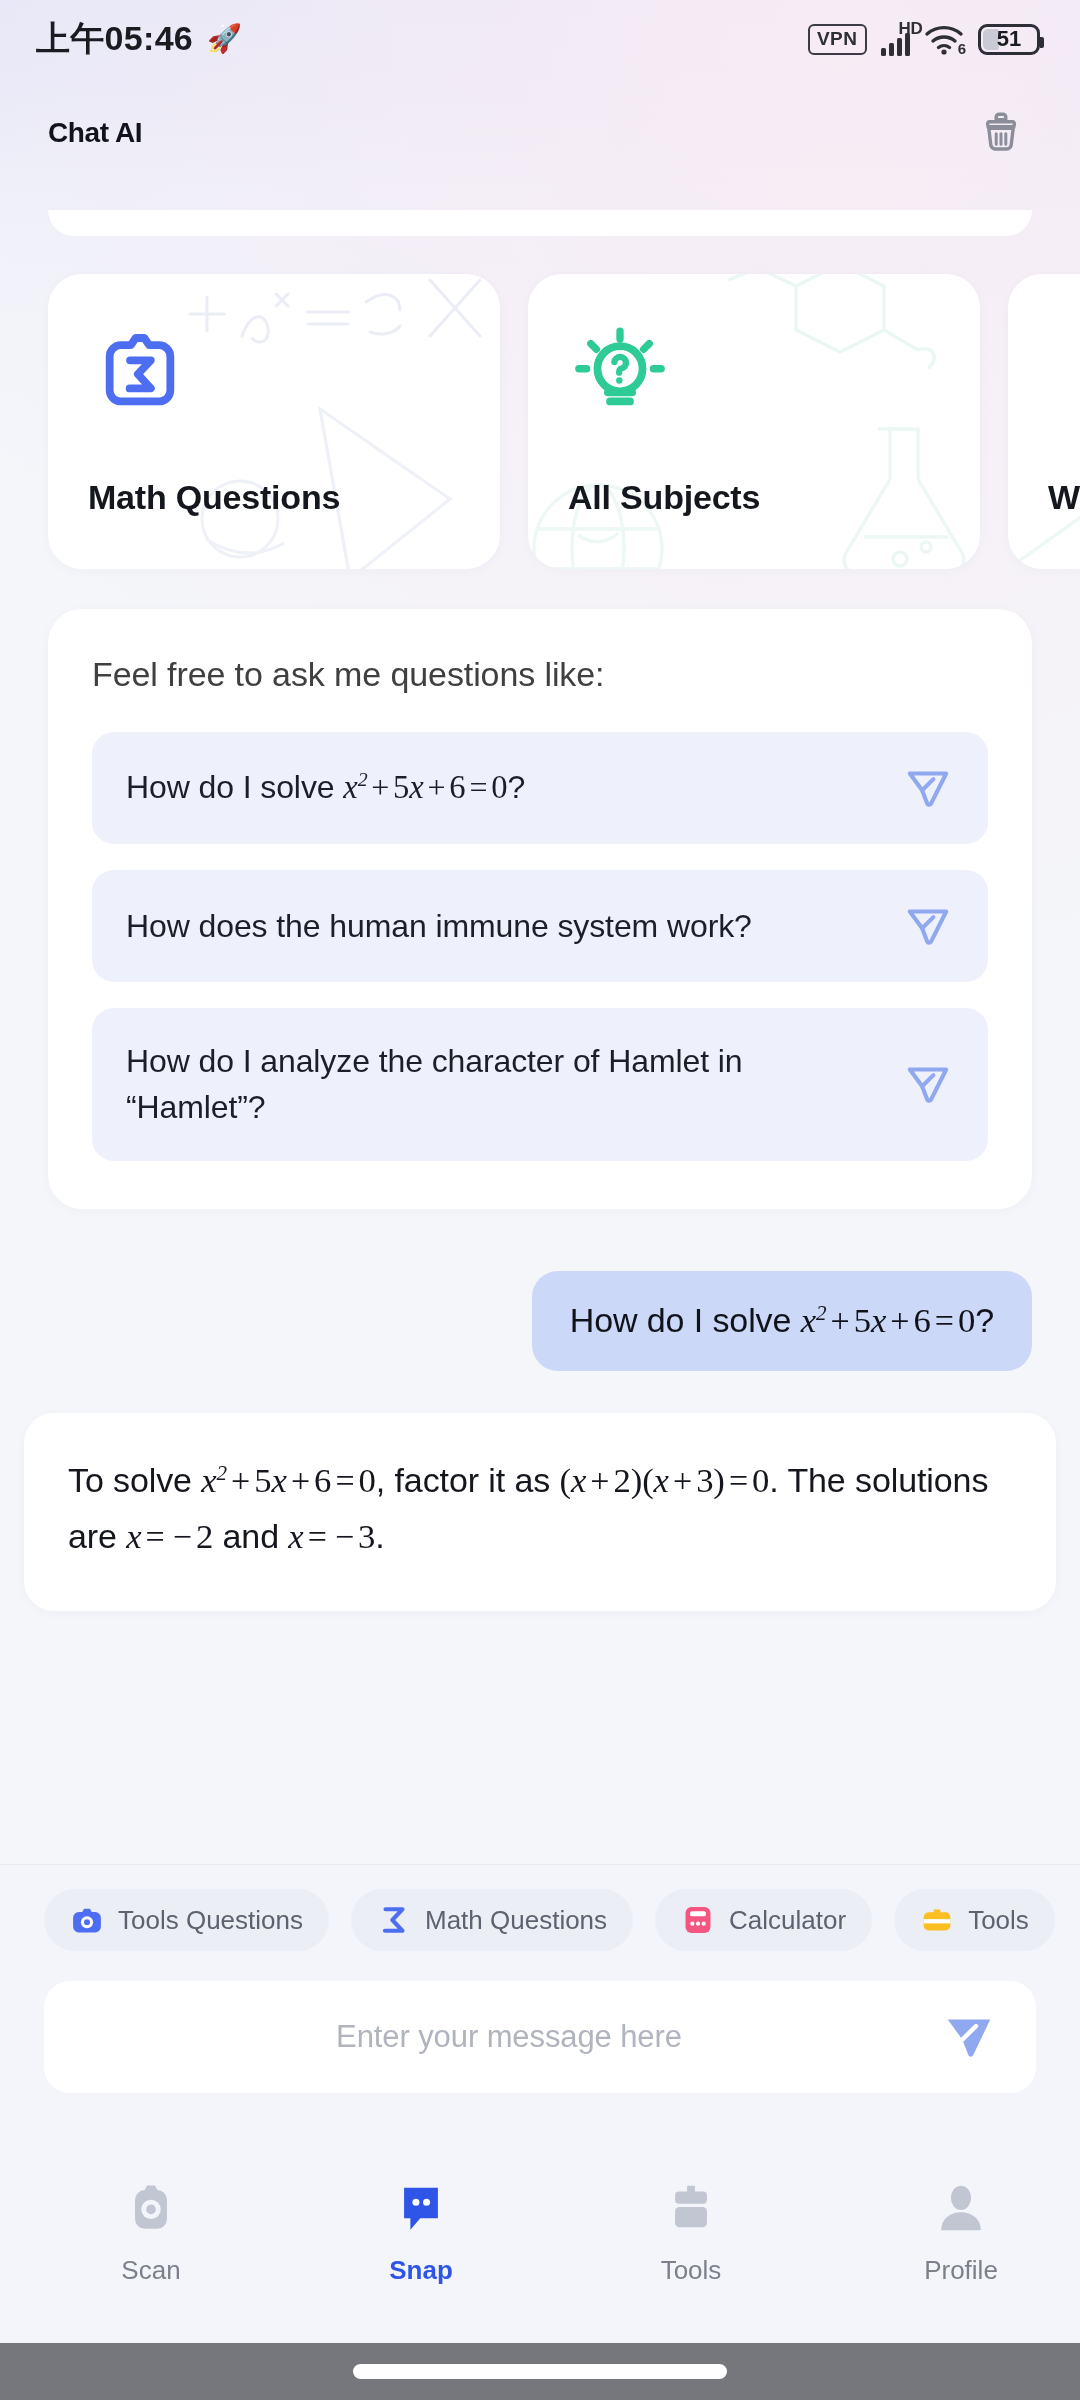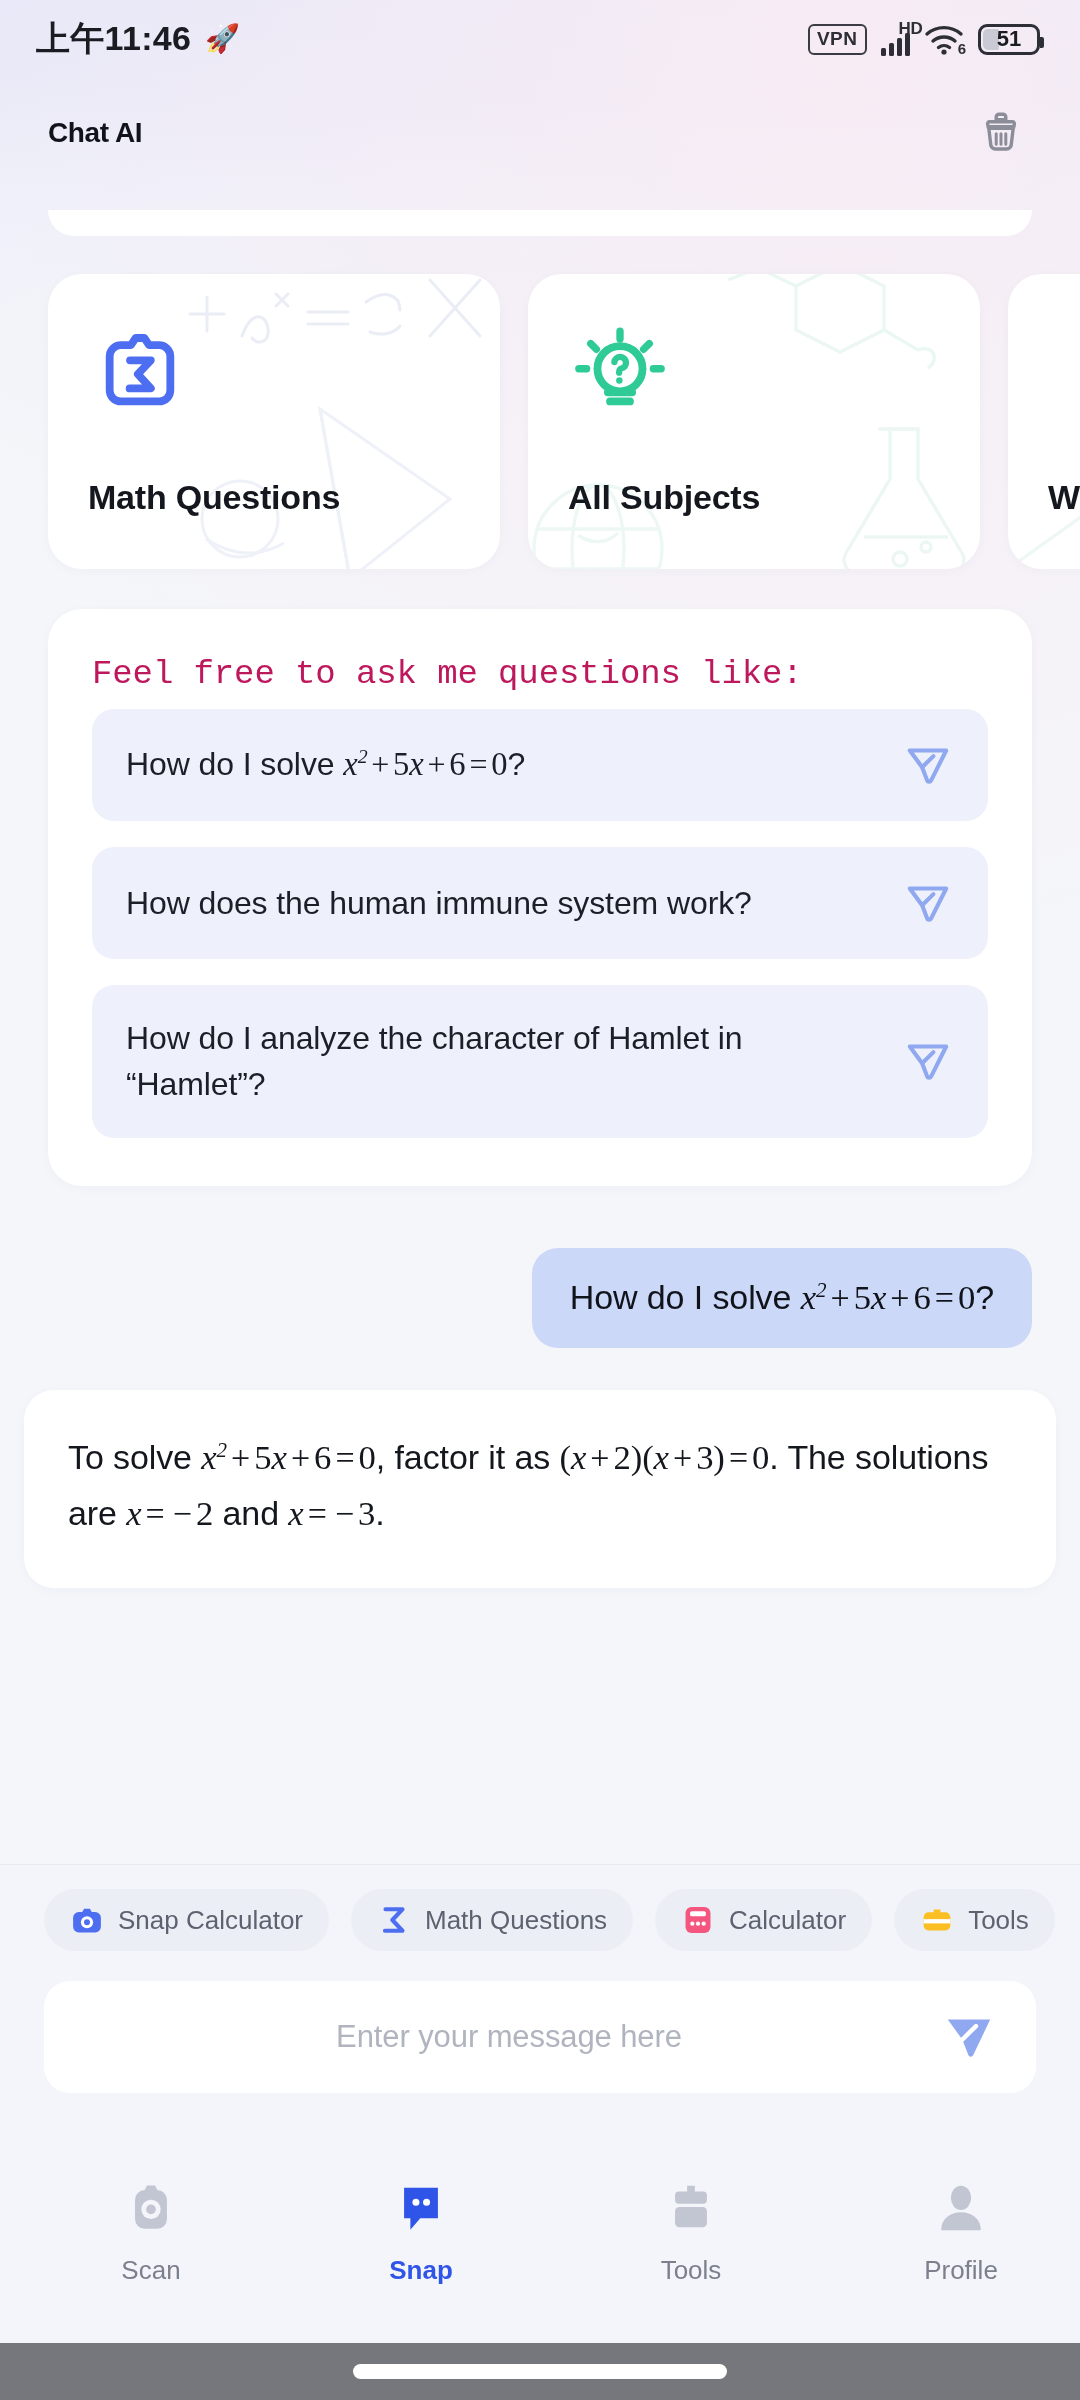--- a/index.html
+++ b/index.html
@@ -81,21 +81,21 @@
   .wm.sci { right:-20px; top:-46px; }
   .wm.sci2 { right:-40px; bottom:-60px; }
   .wm.sci3 { left:-60px; bottom:-70px; }
 
   
   .sugg-panel {
     margin:40px 48px 0; background:#fff; border-radius:34px;
     padding:46px 44px 48px;
     box-shadow:0 2px 10px rgba(90,95,140,0.045);
   }
-  .sugg-intro { font-size:34px; color:#be185d; margin-bottom:16px; letter-spacing:-.1px;font-family:Liberation Mono, monospace;}
+  .sugg-intro { font-size:34px; color:#404040; margin-bottom:38px; letter-spacing:-.1px;}
   .sugg-item {
     background:#eef1fc; border-radius:22px; padding:30px 34px;
     display:flex; align-items:center; gap:20px; margin-bottom:26px;
     min-height:112px;
   }
   .sugg-item:last-child { margin-bottom:0; }
   .sugg-text { flex:1; font-size:32px; color:#1c1f27; line-height:1.45; letter-spacing:-.1px; }
   .send-outline { flex:0 0 52px; width:52px; height:52px; }
 
   
@@ -154,21 +154,21 @@
     position:absolute; left:0; right:0; bottom:0; height:57px;
     background:#76777c; display:flex; align-items:center; justify-content:center;
   }
   .home-pill { width:374px; height:15px; background:#fff; border-radius:10px; }
 </style>
 </head>
 <body>
 
 <div class="statusbar">
   <div class="sb-left">
-    <span class="sb-time">上午11:46</span>
+    <span class="sb-time">上午05:46</span>
     <span class="rocket">🚀</span>
   </div>
   <div class="sb-right">
     <span class="vpn-badge">VPN</span>
     <span class="sig-wrap">
       <span class="hd-tag">HD</span>
       <span class="bar b1"></span>
         <span class="bar b2"></span>
         <span class="bar b3"></span>
         <span class="bar b4"></span>
@@ -322,21 +322,21 @@
 <div class="composer">
   <div class="chips">
 
     <div class="chip">
       <svg class="chip-ico" viewBox="0 0 24 24">
         <rect x="2.2" y="6.4" width="19.6" height="14.4" rx="4" fill="#4e6ef2"></rect>
         <path d="M8.6 6.4l1.4-2.3h4l1.4 2.3z" fill="#4e6ef2"></path>
         <circle cx="12" cy="13.6" r="4.3" fill="#fff"></circle>
         <circle cx="12" cy="13.6" r="2.1" fill="#4e6ef2"></circle>
       </svg>
-      <span>Snap Calculator</span>
+      <span>Tools Questions</span>
     </div>
 
     <div class="chip">
       <svg class="chip-ico" viewBox="0 0 24 24">
         <path d="M6 4.4h12l-7.2 7.6 7.2 7.6H5.6" fill="none" stroke="#4e6ef2" stroke-width="2.9" stroke-linecap="round" stroke-linejoin="round"></path>
       </svg>
       <span>Math Questions</span>
     </div>
 
     <div class="chip">

